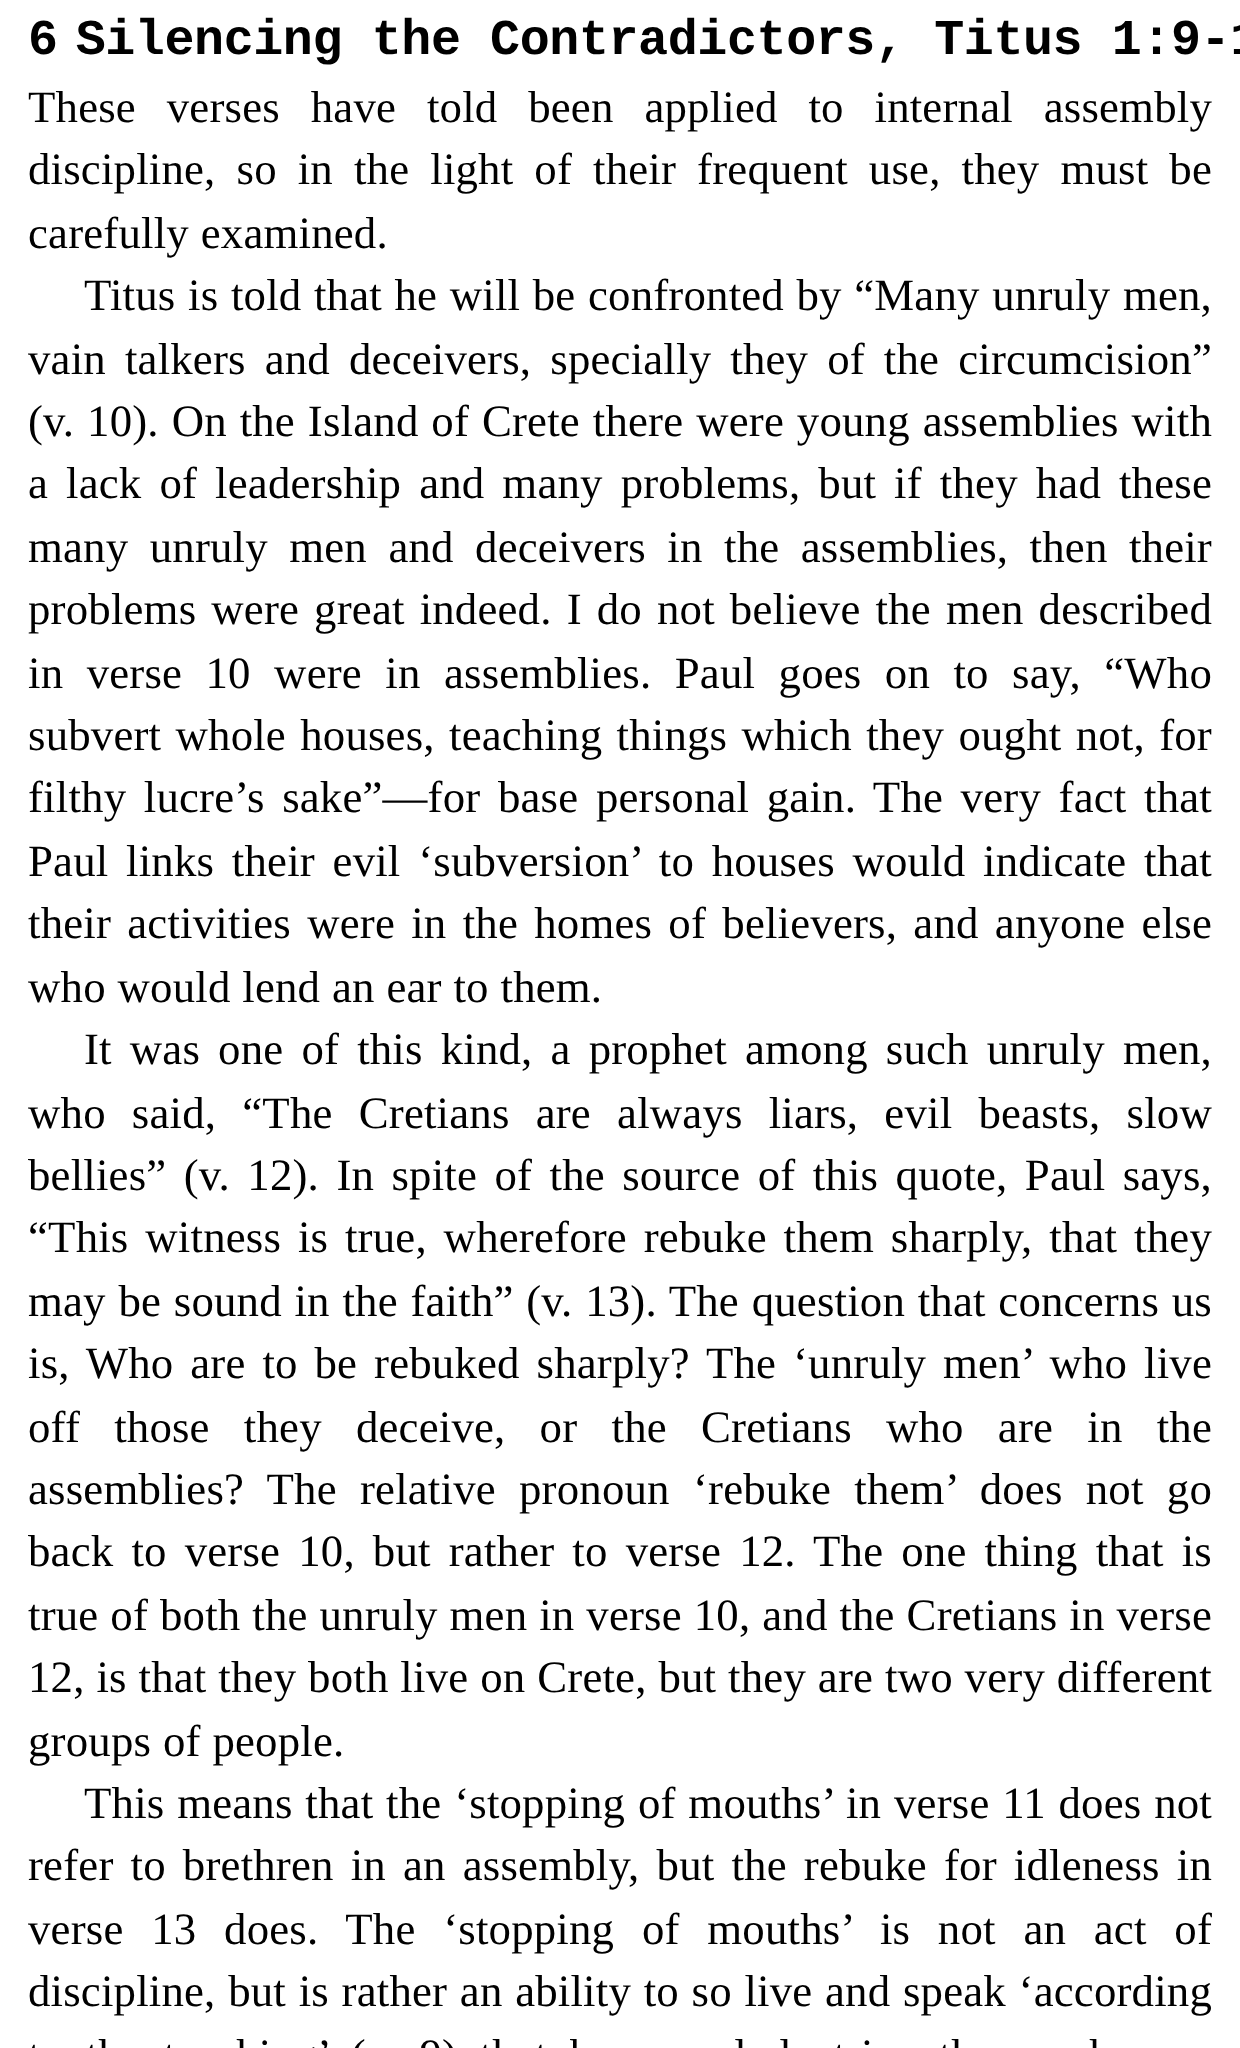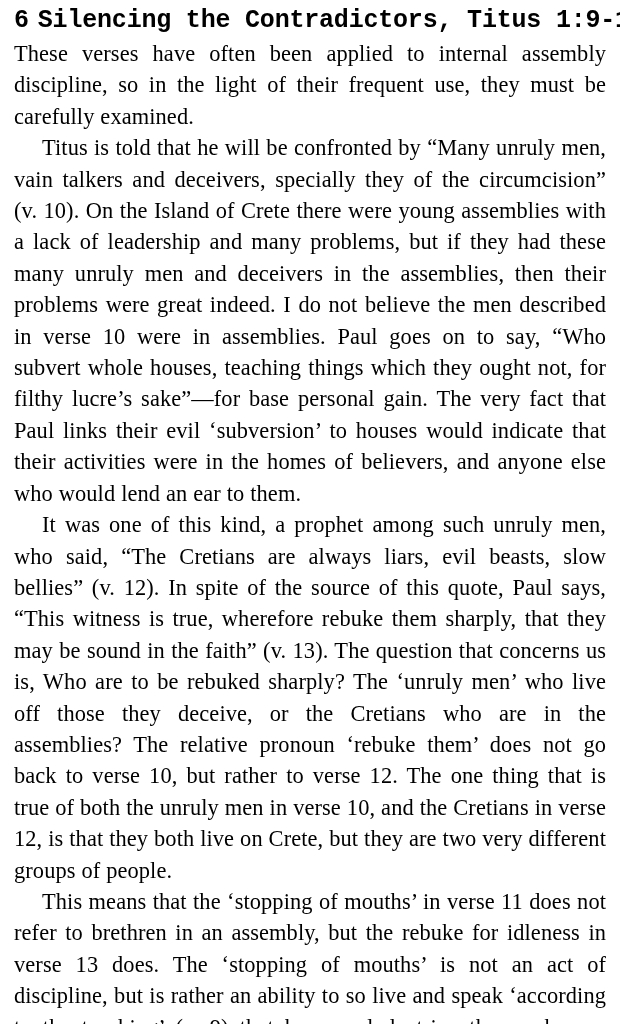--- a/index.html
+++ b/index.html
@@ -57,19 +57,19 @@
 </head>
 <body>
 
 <div class="page">
 
   <h1 class="heading">
     <span class="num">6</span><span>Silencing the Contradictors, Titus 1:9-11</span>
   </h1>
 
   <div class="body-text">
-    <p class="first">These verses have often been applied to internal assembly discipline, so in the light of their frequent use, they must be carefully examined.</p>
+    <p class="first">These verses have told been applied to internal assembly discipline, so in the light of their frequent use, they must be carefully examined.</p>
     <p class="indent">Titus is told that he will be confronted by “Many unruly men, vain talkers and deceivers, specially they of the circumcision” (v. 10). On the Island of Crete there were young assemblies with a lack of leadership and many problems, but if they had these many unruly men and deceivers in the assemblies, then their problems were great indeed. I do not believe the men described in verse 10 were in assemblies. Paul goes on to say, “Who subvert whole houses, teaching things which they ought not, for filthy lucre’s sake”—for base personal gain. The very fact that Paul links their evil ‘subversion’ to houses would indicate that their activities were in the homes of believers, and anyone else who would lend an ear to them.</p>
     <p class="indent">It was one of this kind, a prophet among such unruly men, who said, “The Cretians are always liars, evil beasts, slow bellies” (v. 12). In spite of the source of this quote, Paul says, “This witness is true, wherefore rebuke them sharply, that they may be sound in the faith” (v. 13). The question that concerns us is, Who are to be rebuked sharply? The ‘unruly men’ who live off those they deceive, or the Cretians who are in the assemblies? The relative pronoun ‘rebuke them’ does not go back to verse 10, but rather to verse 12. The one thing that is true of both the unruly men in verse 10, and the Cretians in verse 12, is that they both live on Crete, but they are two very different groups of people.</p>
     <p class="indent">This means that the ‘stopping of mouths’ in verse 11 does not refer to brethren in an assembly, but the rebuke for idleness in verse 13 does. The ‘stopping of mouths’ is not an act of discipline, but is rather an ability to so live and speak ‘according to the teaching’ (v. 9) that by sound doctrine those who are contradicting the truth</p>
   </div>
 
 </div>
 
 </body></html>

